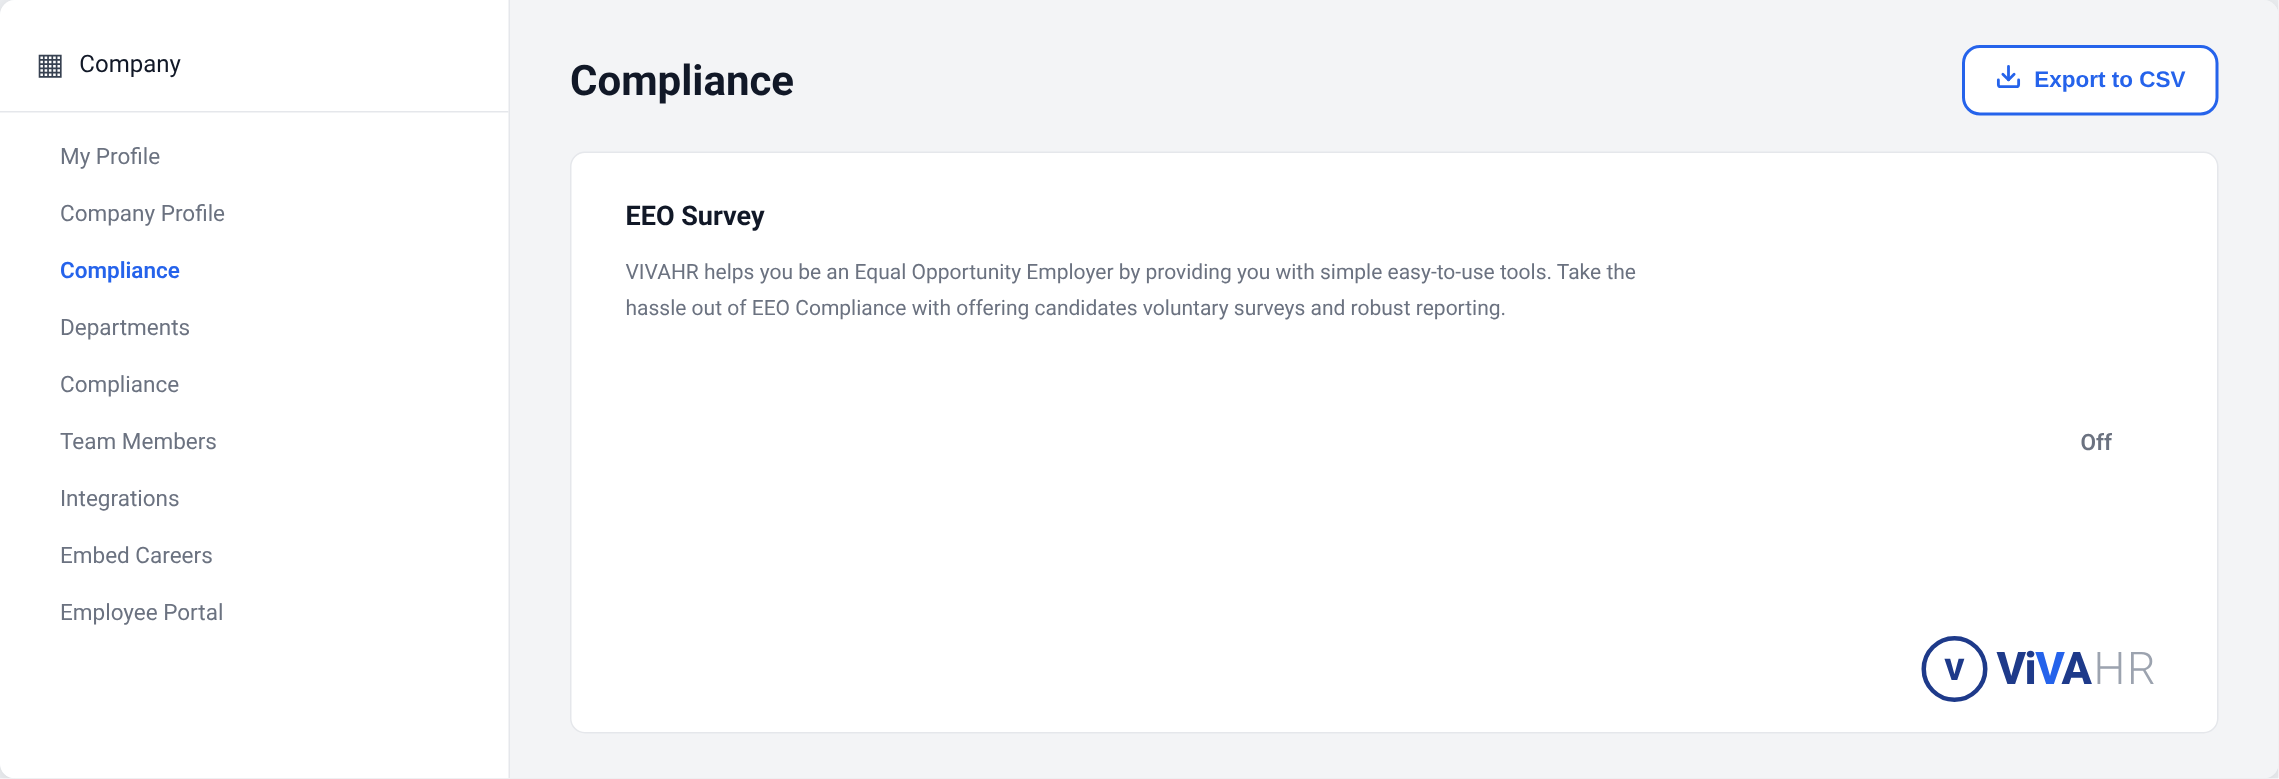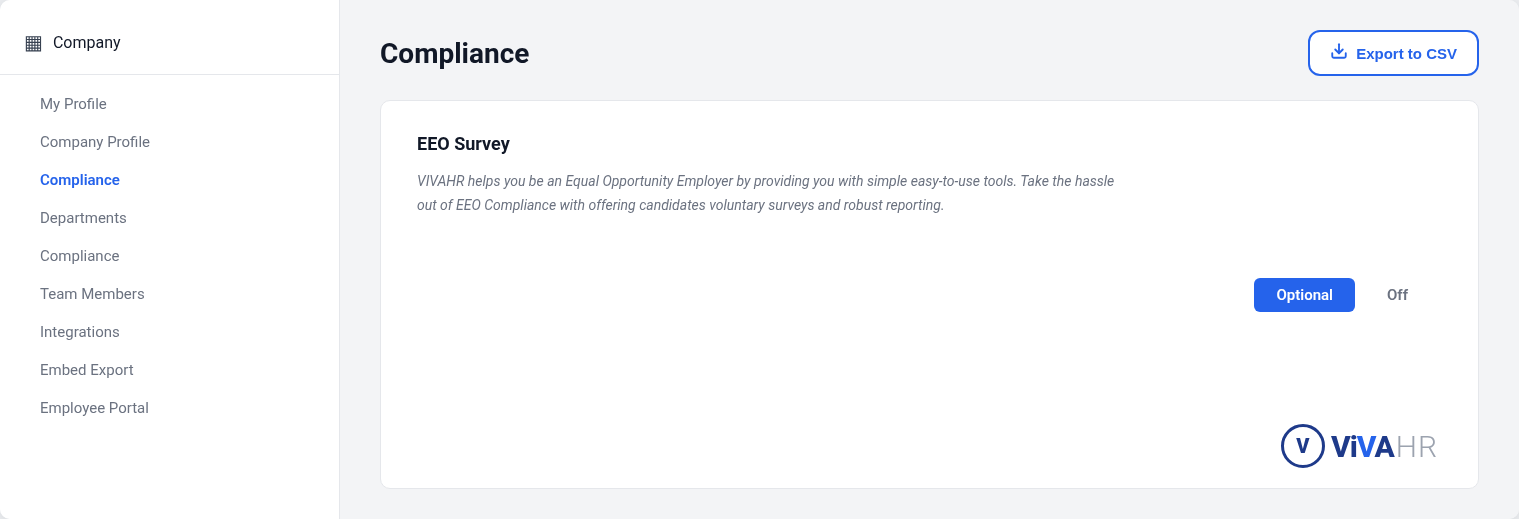--- a/index.html
+++ b/index.html
@@ -117,21 +117,20 @@
     }
     .eeo-title {
       font-size: 18px;
       font-weight: 700;
       color: #111827;
     }
     .eeo-description {
       font-size: 14px;
       color: #6b7280;
       line-height: 1.7;
-      font-style: italic;
     }
     
     .toggle-container {
       position: absolute;
       top: 50%;
       right: 48px;
       transform: translateY(-50%);
       display: flex;
       align-items: center;
       gap: 10px;
@@ -216,21 +215,21 @@
       <div class="sidebar-item">
         <span>Compliance</span>
       </div>
       <div class="sidebar-item">
         <span>Team Members</span>
       </div>
       <div class="sidebar-item">
         <span>Integrations</span>
       </div>
       <div class="sidebar-item">
-        <span>Embed Export</span>
+        <span>Embed Careers</span>
       </div>
       <div class="sidebar-item">
         <span>Employee Portal</span>
       </div>
     </nav>
   </div>
 
   <div class="main">
     <div class="main-header">
       <h1 class="page-title">Compliance</h1>
@@ -246,21 +245,20 @@
       </button>
     </div>
 
     <div class="card">
       <div class="card-inner">
         <div class="eeo-title">EEO Survey</div>
         <div class="eeo-description">VIVAHR helps you be an Equal Opportunity Employer by providing you with simple easy-to-use tools. Take the hassle out of EEO Compliance with offering candidates voluntary surveys and robust reporting.</div>
       </div>
 
       <div class="toggle-container">
-        <div class="toggle-option selected">Optional</div>
         <div class="toggle-option unselected">Off</div>
       </div>
 
       <div class="branding">
         <div class="viva-circle">
           <span>V</span>
         </div>
         <div class="viva-logo">
           <span class="viva-text">
             <span style="font-weight:800;color:#1e3a8a;">Vi</span><span style="font-weight:800;color:#2563eb;">V</span><span style="font-weight:800;color:#1e3a8a;">A</span>

